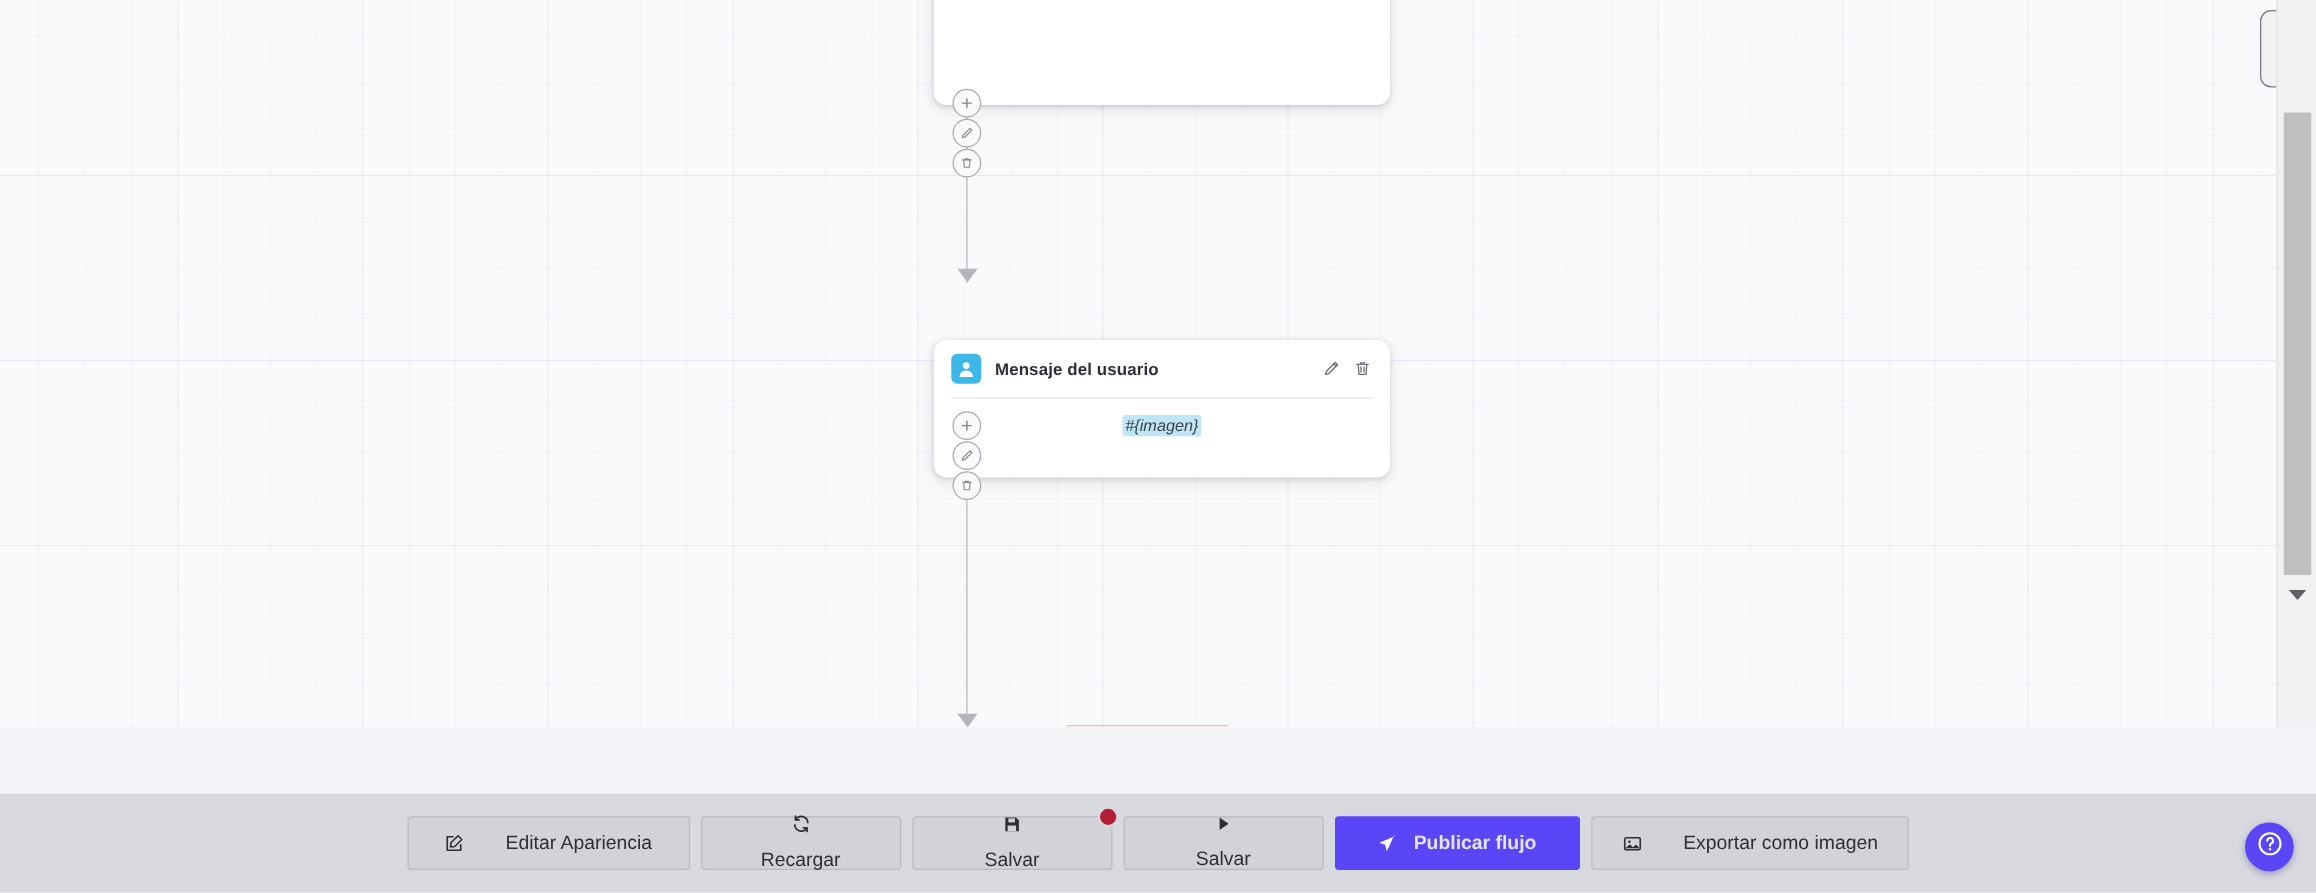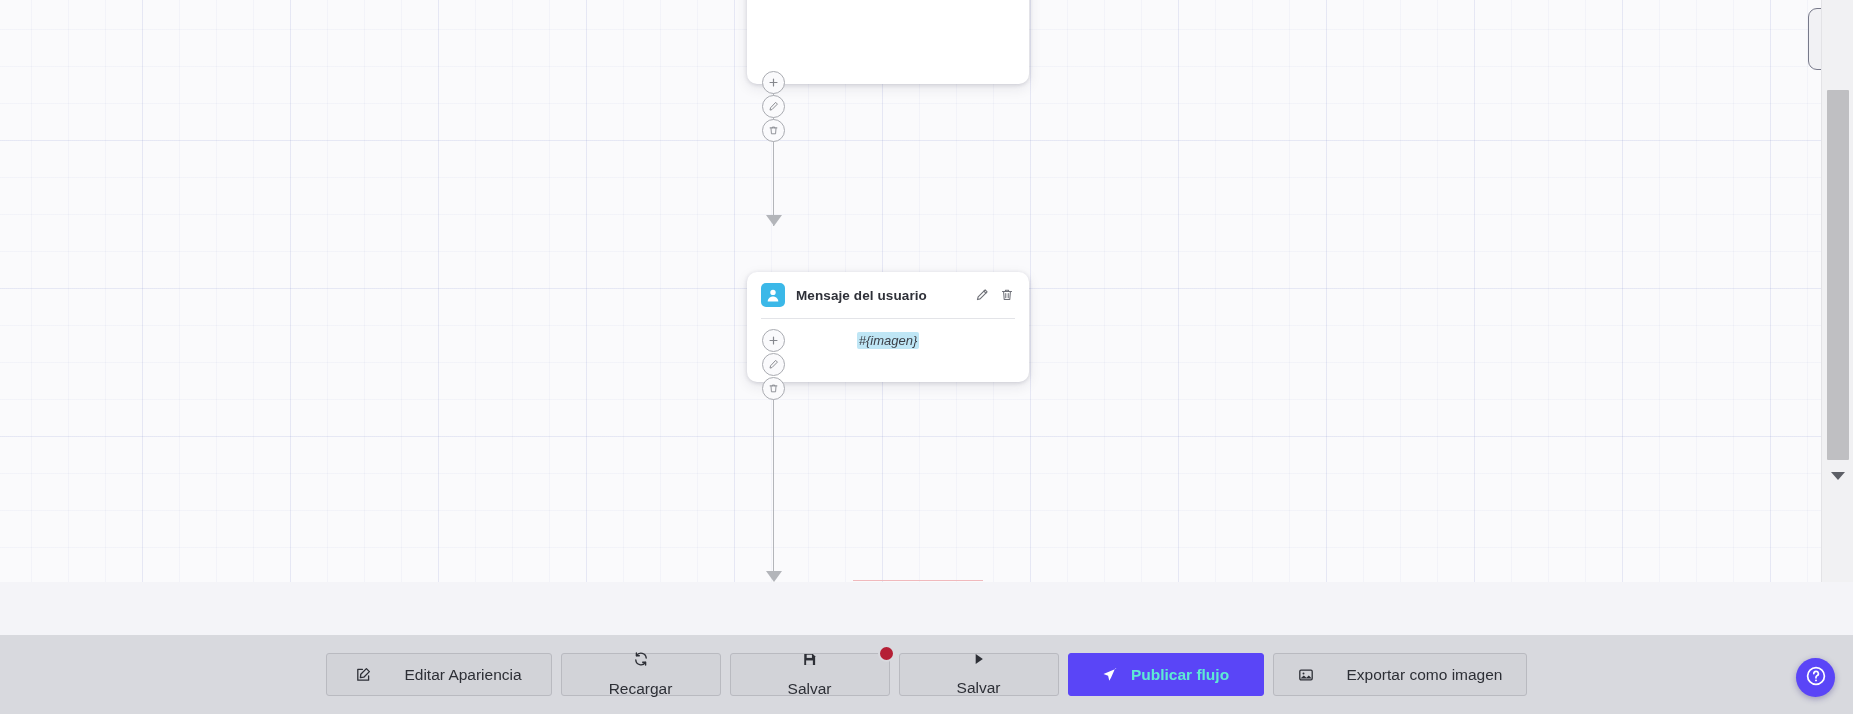--- a/index.html
+++ b/index.html
@@ -24,21 +24,21 @@
     background-position:-6px -8px,-6px -8px,-6px -8px,-6px -8px;
     overflow:hidden;
   }
   .canvas-bottom-line{
     position:absolute;left:853px;top:580px;width:130px;height:1px;
     background:#f0b9bd;
   }
 
   
   .node{
-    position:absolute;width:282px;background:#fff;
+    position:absolute;width:365px;background:#fff;
     border-radius:10px;
     box-shadow:0 1px 4px rgba(30,30,60,.16),0 4px 14px rgba(30,30,60,.09);
   }
   .node-sys{left:747px;top:-84px;height:168px;}
   .node-usr{left:747px;top:272px;height:110px;}
   .node-head{
     display:flex;align-items:center;height:46px;padding:0 13px 0 14px;
     box-sizing:border-box;
   }
   .node-icon{
@@ -118,21 +118,21 @@
     box-sizing:border-box;border:1px solid #b9bac0;border-radius:3px;
     background:#d2d3d8;color:#2d2f36;
     font-size:15.5px;font-family:"Liberation Sans", sans-serif;
     display:flex;align-items:center;justify-content:center;gap:13px;
     cursor:pointer;white-space:nowrap;
   }
   .tbtn .ic{display:flex;align-items:center;}
   .tbtn.wide{min-width:226px;gap:33px;}
   .tbtn.mid{min-width:160px;flex-direction:column;}
   .tbtn.primary{
-    background:#5a45f7;border-color:#5a45f7;color:#5eead4;min-width:196px;
+    background:#5a45f7;border-color:#5a45f7;color:#e5e5e5;min-width:196px;
     font-weight:bold;
   }
   .dot-badge{
     position:absolute;right:-6px;top:-9px;width:13px;height:13px;
     border-radius:50%;background:#b51f35;border:2px solid #d8d9de;
   }
   .help-fab{
     position:absolute;right:18px;bottom:17px;width:39px;height:39px;
     border-radius:50%;background:#5a45f7;
     display:flex;align-items:center;justify-content:center;cursor:pointer;

